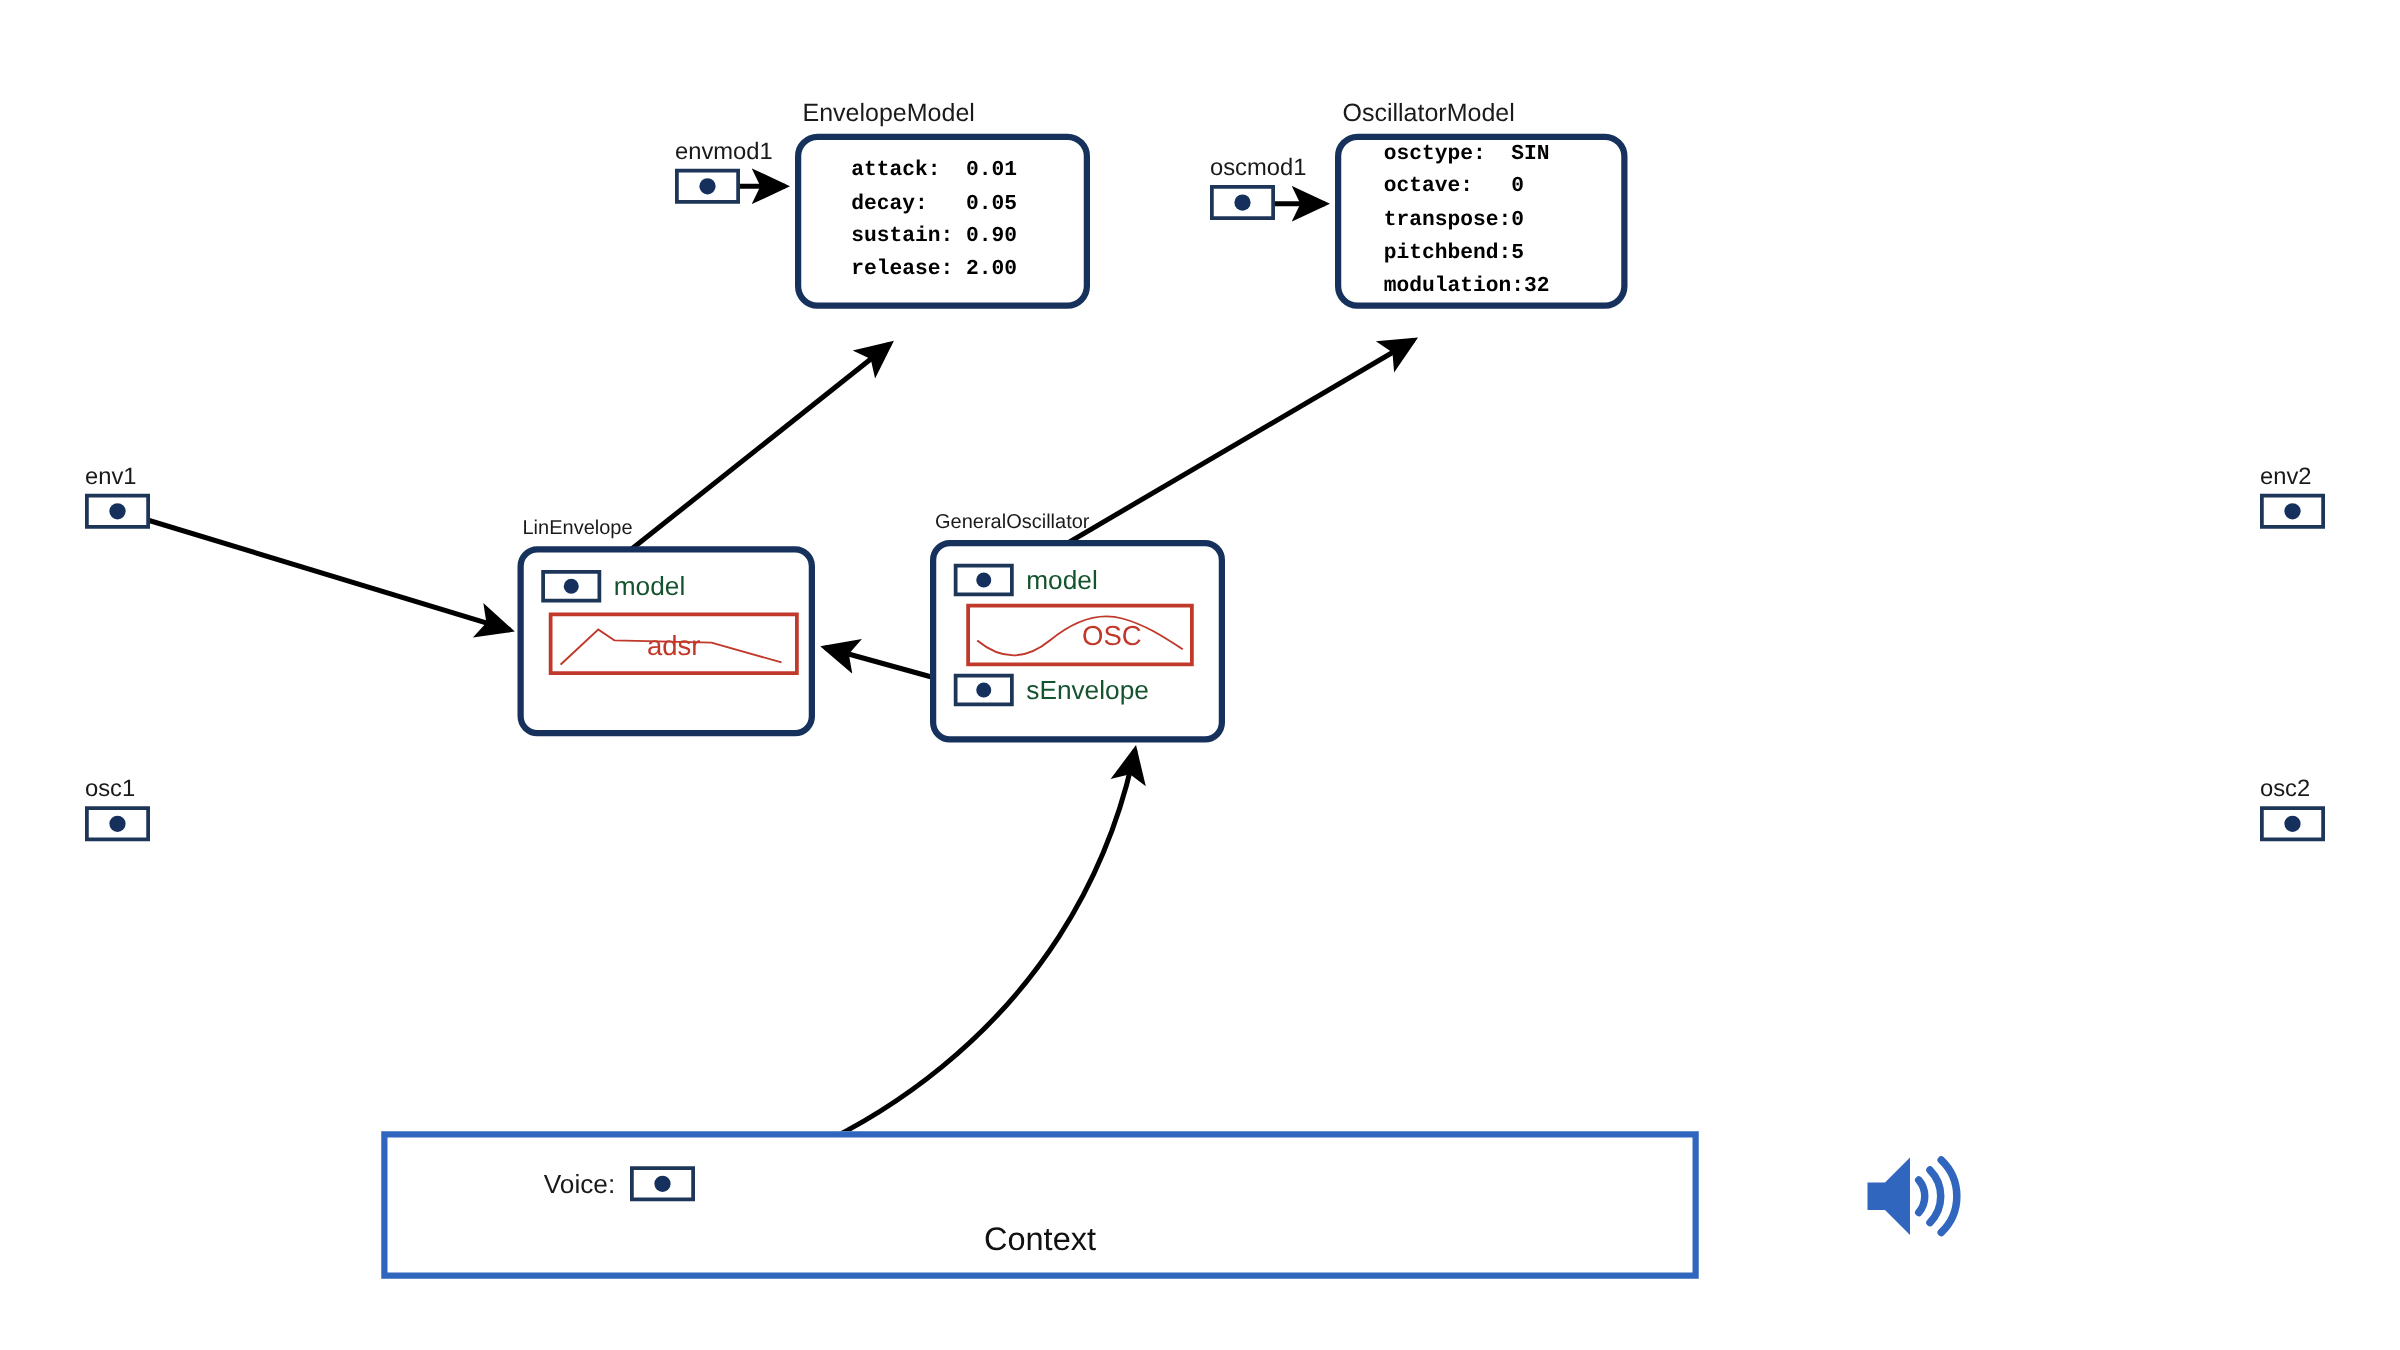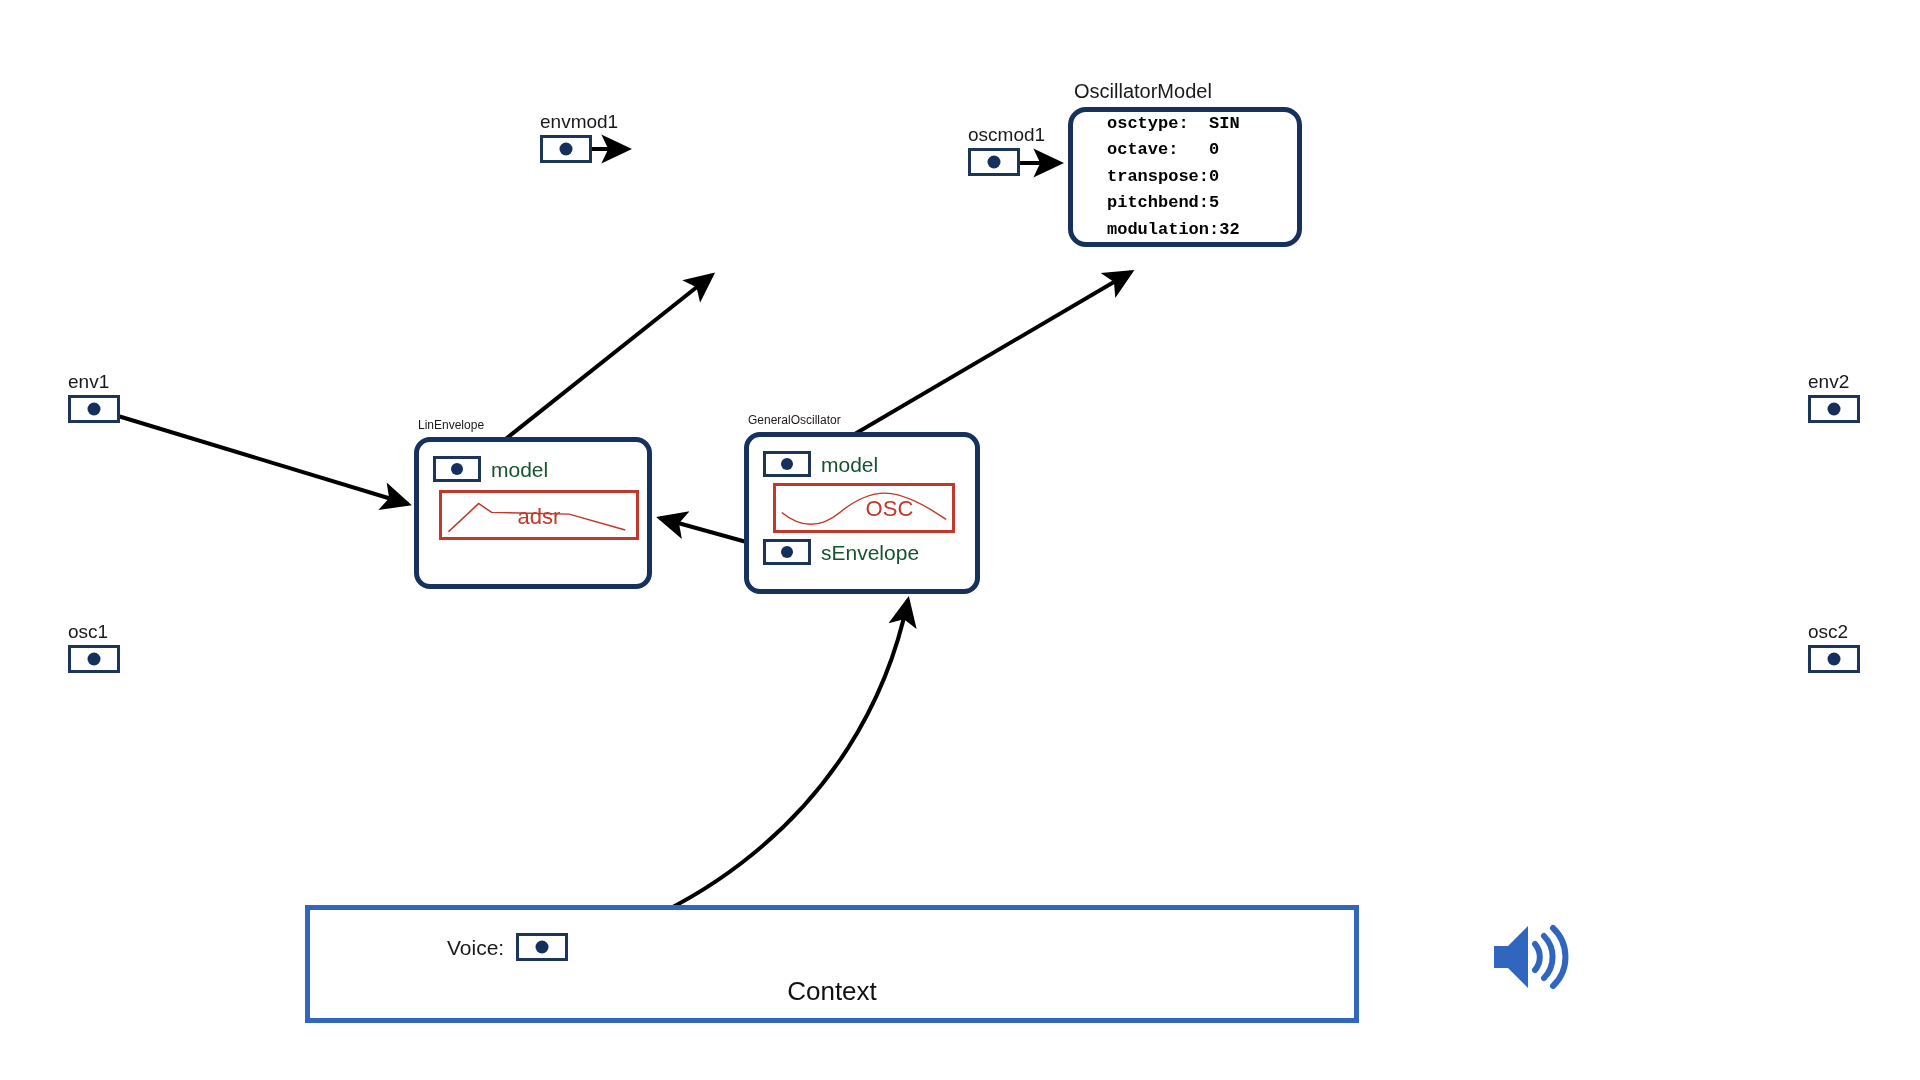--- a/index.html
+++ b/index.html
@@ -105,21 +105,21 @@
   
   .comp-node {
     position: absolute;
   }
   .comp-node .node-title {
     position: absolute;
     bottom: 100%;
     left: 4px;
     margin-bottom: 6px;
     white-space: nowrap;
-    font-size: 12px;
+    font-size: 16px;
     color: #1a1a1a;
     line-height: 1;
   }
   .comp-box {
     border: 5px solid #16325c;
     border-radius: 16px;
     background: #ffffff;
     box-sizing: border-box;
     padding: 14px 16px 14px 14px;
     display: flex;
@@ -253,20 +253,29 @@
   <div class="port-widget" style="left:540px; top:135px;">
     <span class="pw-label">envmod1</span>
     <div class="port-box"></div>
   </div>
 
   <div class="port-widget" style="left:968px; top:148px;">
     <span class="pw-label">oscmod1</span>
     <div class="port-box"></div>
   </div>
 
+  <div class="model-node" style="left:636px; top:107px;">
+    <span class="node-title">EnvelopeModel</span>
+    <div class="model-box" style="width:236px; height:140px;">
+      <div class="model-row">attack:  0.01</div>
+      <div class="model-row">decay:   0.05</div>
+      <div class="model-row">sustain: 0.90</div>
+      <div class="model-row">release: 2.00</div>
+    </div>
+  </div>
 
   <div class="model-node" style="left:1068px; top:107px;">
     <span class="node-title">OscillatorModel</span>
     <div class="model-box" style="width:234px; height:140px; padding-left:34px; padding-top:12px; padding-bottom:12px;">
       <div class="model-row">osctype:  SIN</div>
       <div class="model-row">octave:   0</div>
       <div class="model-row">transpose:0</div>
       <div class="model-row">pitchbend:5</div>
       <div class="model-row">modulation:32</div>
     </div>
@@ -305,21 +314,21 @@
         <div class="port-box small"></div>
         <span class="pr-label">sEnvelope</span>
       </div>
     </div>
   </div>
 
   <div id="context-bar" style="left:305px; top:905px; width:1054px; height:118px;">
     <span id="context-title">Context</span>
   </div>
 
-  <div id="voice-group" style="left:447px; top:933px;justify-content:space-between;">
+  <div id="voice-group" style="left:435px; top:933px;justify-content:space-between;">
     <span class="vg-label">Voice:</span>
     <div class="port-box"></div>
   </div>
 
   <div id="speaker-icon" style="left:1490px; top:920px; width:88px; height:74px;">
     <svg viewBox="0 0 88 74" width="88" height="74">
       <path d="M 4 26 L 18 26 L 38 6 L 38 68 L 18 48 L 4 48 Z" fill="#3066bd"></path>
       <path d="M 45 24 A 20 20 0 0 1 45 50" fill="none" stroke="#3066bd" stroke-width="6" stroke-linecap="round"></path>
       <path d="M 54 16 A 30 30 0 0 1 54 58" fill="none" stroke="#3066bd" stroke-width="6" stroke-linecap="round"></path>
       <path d="M 63 8 A 40 40 0 0 1 63 66" fill="none" stroke="#3066bd" stroke-width="6" stroke-linecap="round"></path>

